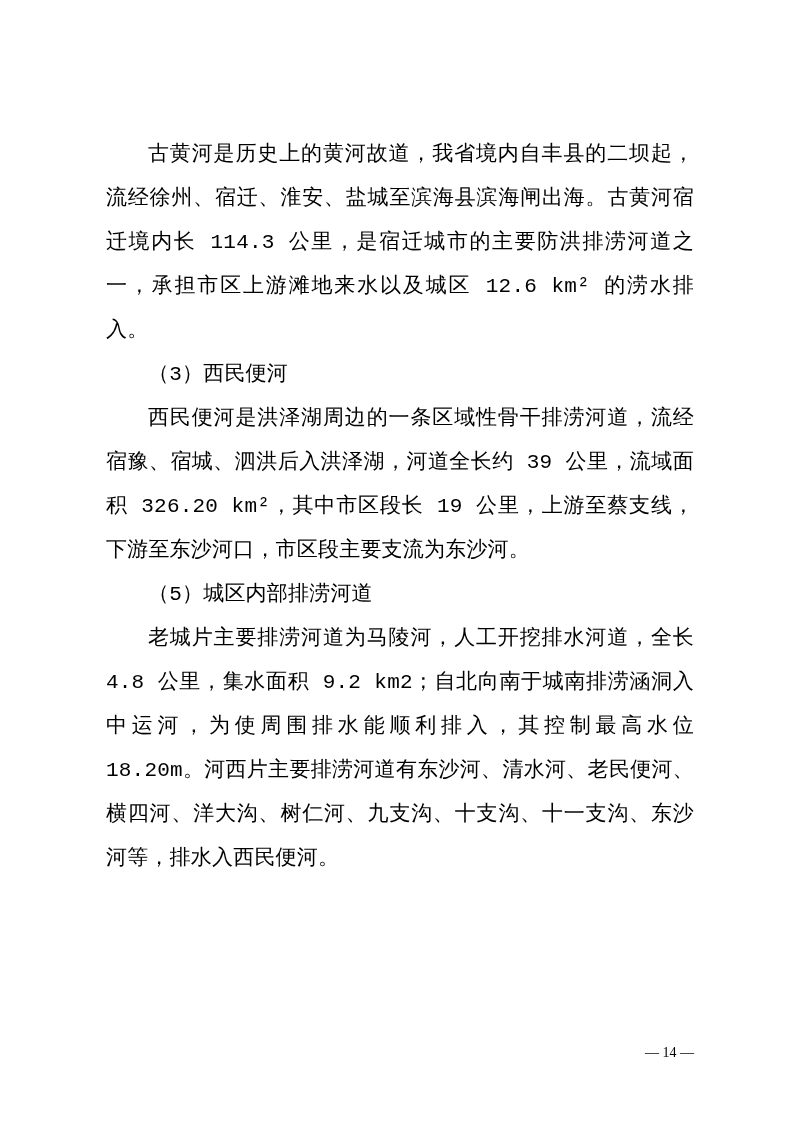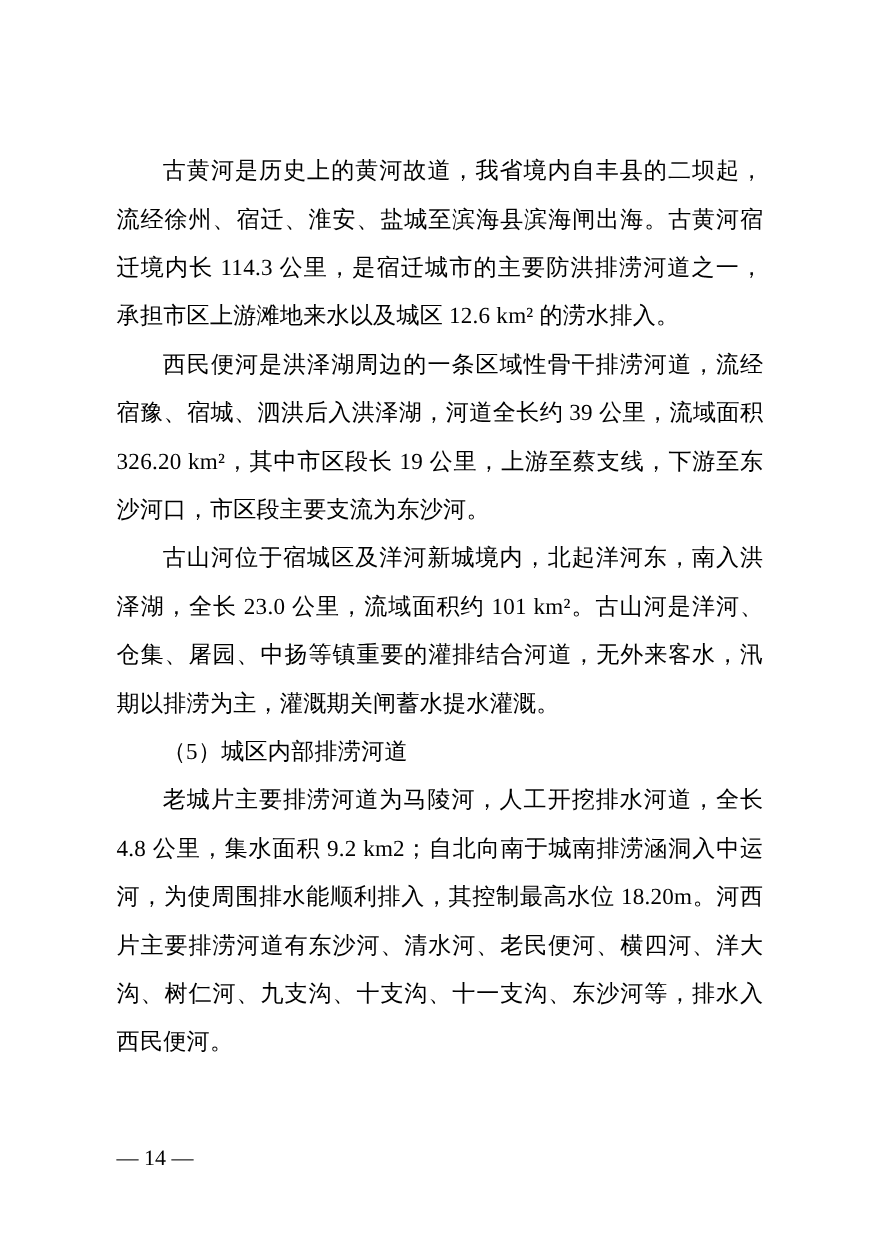--- a/index.html
+++ b/index.html
@@ -22,46 +22,47 @@
   }
   .body-text {
     position: absolute;
     left: 106px;
     top: 133px;
     width: 588px;
     font-size: 21px;
     line-height: 44px;
     text-align: justify;
     letter-spacing: 0.2px;
+    font-family: Liberation Mono, monospace;
   }
   .para {
     margin: 0;
     text-indent: 2em;
   }
   .para.heading {
     text-align: left;
   }
   .footer {
     position: absolute;
     left: 106px;
     top: 1031px;
     width: 588px;
-    text-align: left;
-    font-size: 20px;
+    text-align: right;
+    font-size: 14px;
     line-height: 44px;
     color: #000000;
   }
 </style>
 </head>
 <body>
 
 <div class="page">
   <div class="body-text" id="paragraphs">
       <div class="para body">古黄河是历史上的黄河故道，我省境内自丰县的二坝起，流经徐州、宿迁、淮安、盐城至滨海县滨海闸出海。古黄河宿迁境内长 114.3 公里，是宿迁城市的主要防洪排涝河道之一，承担市区上游滩地来水以及城区 12.6 km² 的涝水排入。</div>
+      <div class="para heading">（3）西民便河</div>
       <div class="para body">西民便河是洪泽湖周边的一条区域性骨干排涝河道，流经宿豫、宿城、泗洪后入洪泽湖，河道全长约 39 公里，流域面积 326.20 km²，其中市区段长 19 公里，上游至蔡支线，下游至东沙河口，市区段主要支流为东沙河。</div>
-      <div class="para body">古山河位于宿城区及洋河新城境内，北起洋河东，南入洪泽湖，全长 23.0 公里，流域面积约 101 km²。古山河是洋河、仓集、屠园、中扬等镇重要的灌排结合河道，无外来客水，汛期以排涝为主，灌溉期关闸蓄水提水灌溉。</div>
       <div class="para heading">（5）城区内部排涝河道</div>
       <div class="para body">老城片主要排涝河道为马陵河，人工开挖排水河道，全长 4.8 公里，集水面积 9.2 km2；自北向南于城南排涝涵洞入中运河，为使周围排水能顺利排入，其控制最高水位 18.20m。河西片主要排涝河道有东沙河、清水河、老民便河、横四河、洋大沟、树仁河、九支沟、十支沟、十一支沟、东沙河等，排水入西民便河。</div>
     </div>
   <div class="footer">
     <span>— 14 —</span>
   </div>
 </div>
 
 </body></html>

